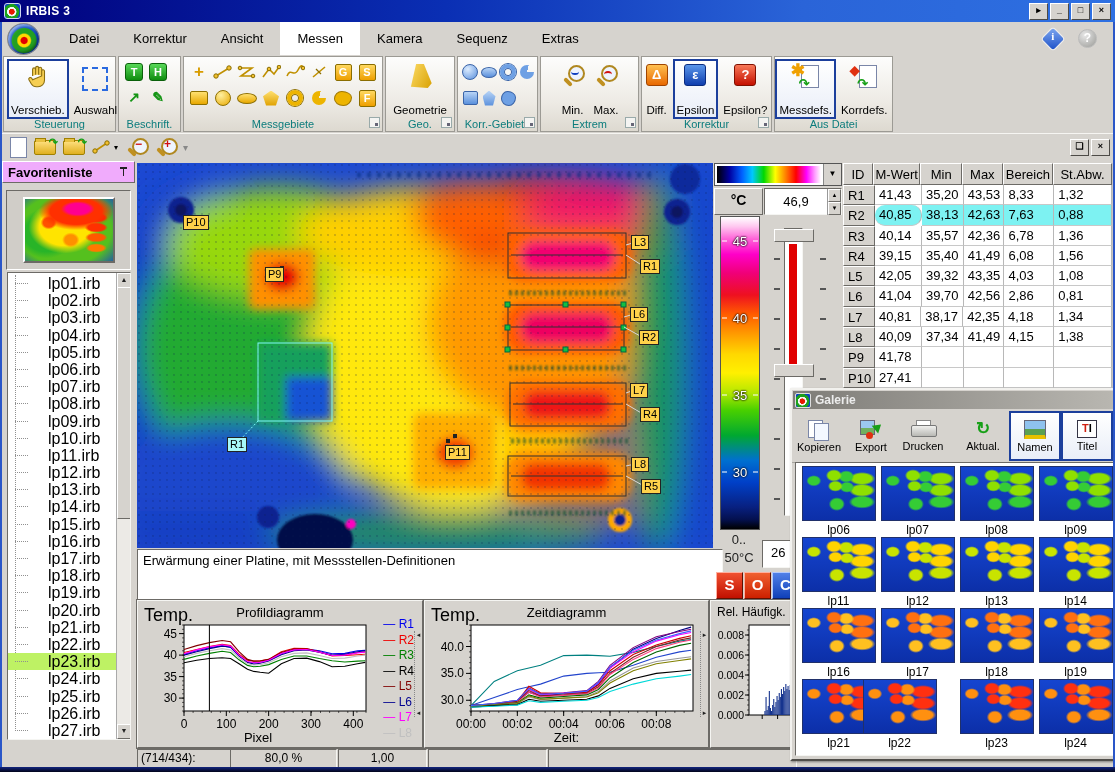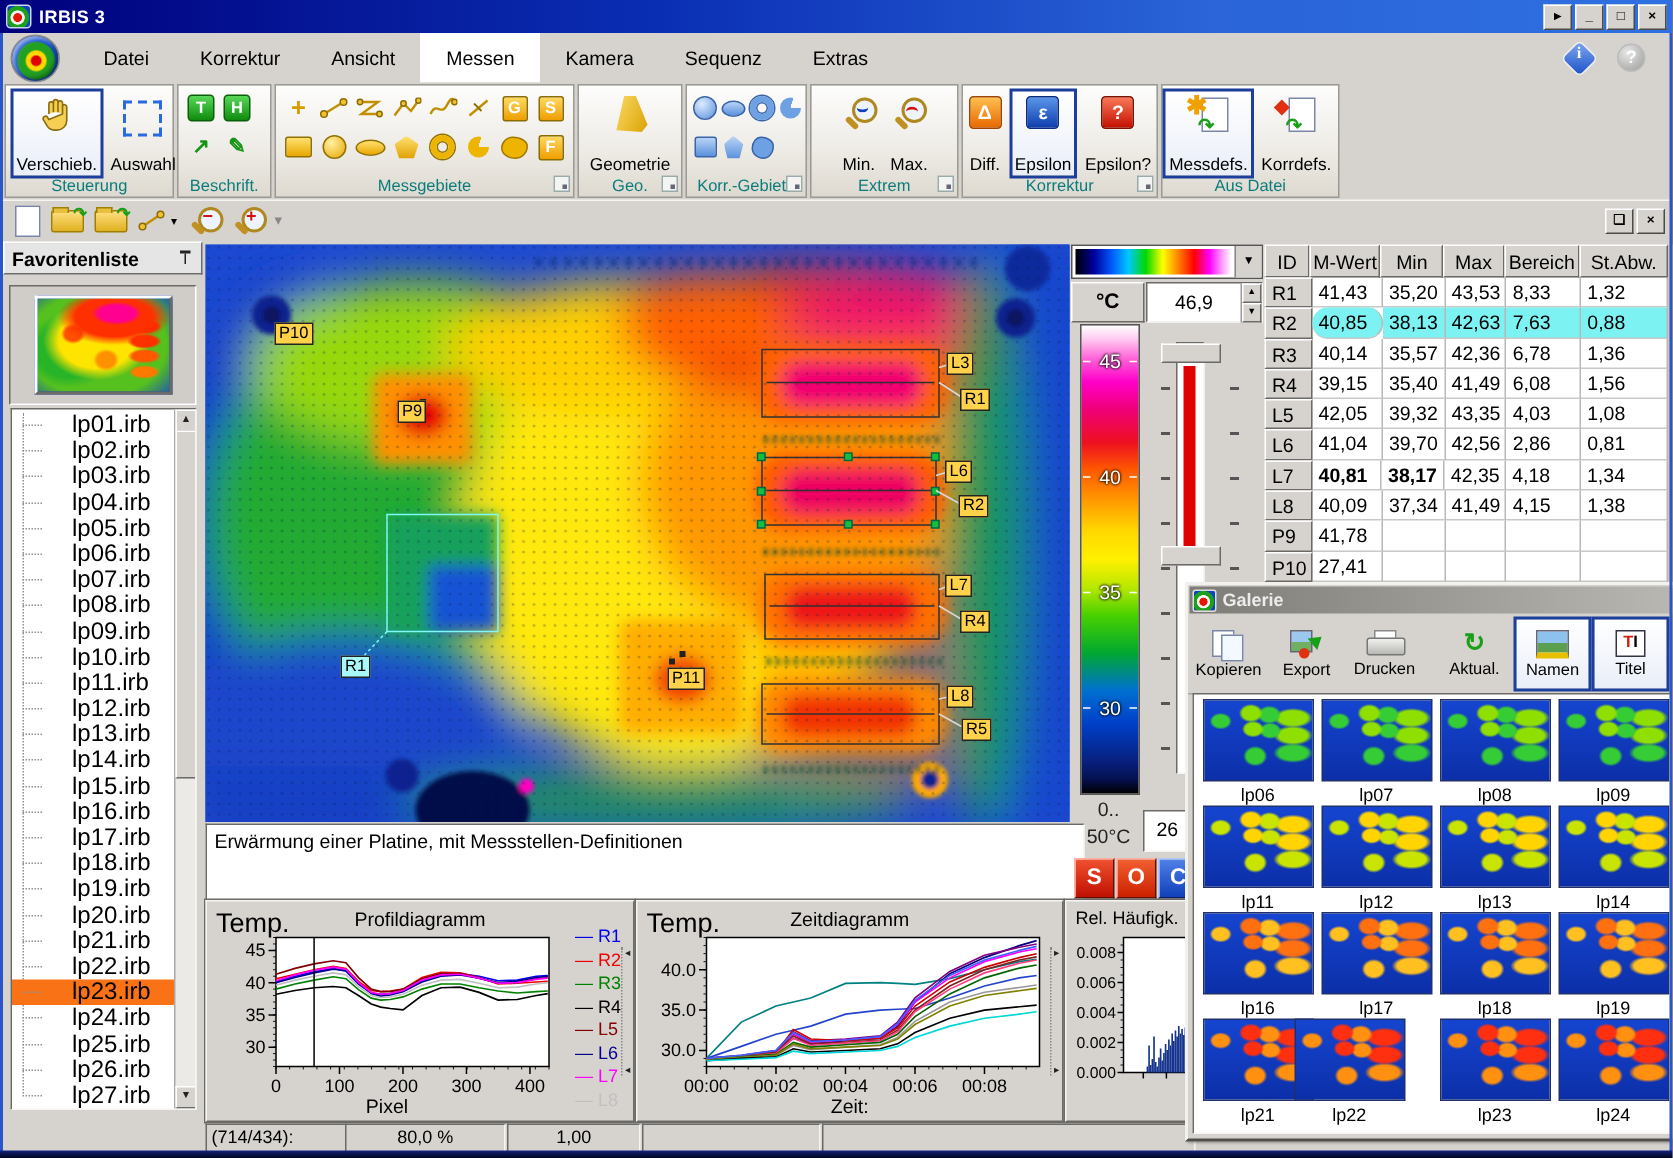--- a/index.html
+++ b/index.html
@@ -87,21 +87,21 @@
     display:flex;align-items:center;gap:7px;padding-left:8px;}
   .folder{position:relative;width:20px;height:13px;background:linear-gradient(#ffe080,#e0b020);border:1px solid #a08000;border-radius:2px;}
   .folder::before{content:"";position:absolute;left:0;top:-3px;width:9px;height:3px;background:#e8c040;border:1px solid #a08000;border-bottom:none;}
   .folder .ga{position:absolute;right:-3px;top:-5px;color:#18a018;font-weight:bold;font-size:11px;}
   .qsep{color:#888;font-size:10px;}
   .panelbtns{margin-left:auto;display:flex;gap:2px;padding-right:3px;}
   .linetool{display:flex;align-items:center;gap:2px;}
   
   .favpanel{position:absolute;left:2px;top:161px;width:133px;height:586px;background:#d6d3ce;}
   .favhdr{height:20px;border:1px solid;border-color:#fff #6c6a66 #6c6a66 #fff;display:flex;align-items:center;
-    justify-content:space-between;padding:0 5px;font-weight:bold;font-size:13px;background:#e5e5e5;}
+    justify-content:space-between;padding:0 5px;font-weight:bold;font-size:13px;background:#f0abfc;}
   .pin{position:relative;width:10px;height:12px;}
   .pin::before{content:"";position:absolute;left:1px;top:1px;width:7px;height:2px;background:#222;}
   .pin::after{content:"";position:absolute;left:4px;top:3px;width:1px;height:7px;background:#222;}
   .favthumbbox{margin:7px 4px 5px 4px;height:78px;border:1px solid;border-color:#6c6a66 #fff #fff #6c6a66;
     display:flex;align-items:center;justify-content:center;background:#d0cdc8;}
   .favthumb{width:88px;height:62px;border:2px solid;border-color:#fff #6c6a66 #6c6a66 #fff;
     background:
       radial-gradient(26px 12px at 60% 16%, #ff0090 0 45%, transparent 65%),
       radial-gradient(52px 26px at 58% 20%, #ff3000 0 50%, transparent 72%),
       radial-gradient(16px 7px at 81% 30%, #ff2000 0 52%, transparent 72%),
@@ -113,21 +113,21 @@
       radial-gradient(46px 34px at 45% 45%, #ffe400 0 55%, transparent 78%),
       radial-gradient(36px 30px at 24% 56%, #28b428 0 60%, transparent 82%),
       radial-gradient(80px 60px at 45% 50%, #55c01e 0 58%, #1646c6 86%),
       #1040c0;}
   .favlist{position:absolute;left:5px;top:111px;right:4px;bottom:7px;background:#fff;
     border:1px solid;border-color:#6c6a66 #f5f5f2 #f5f5f2 #6c6a66;overflow:hidden;padding:2px 0 0 0;}
   .favtree{position:absolute;left:0;top:2px;bottom:0;right:14px;overflow:hidden;}
   .favtree::before{content:"";position:absolute;left:7px;top:0;bottom:10px;border-left:1px dotted #909090;}
   .fav-item{position:relative;height:17.2px;line-height:17px;padding-left:40px;font-size:16px;white-space:nowrap;}
   .fav-item::before{content:"";position:absolute;left:7px;top:8px;width:13px;border-top:1px dotted #909090;}
-  .fav-item.selected{background:#f97316;}
+  .fav-item.selected{background:#bef264;}
   .favscroll{position:absolute;right:0;top:0;bottom:0;width:13px;background:#eceae6;border-left:1px solid #aaa;}
   .sbtn{position:absolute;left:0;width:12px;height:13px;background:#d6d3ce;border:1px solid;border-color:#fff #6c6a66 #6c6a66 #fff;
     font-size:7px;text-align:center;line-height:12px;color:#222;}
   .sthumb{position:absolute;left:0;width:12px;background:#d6d3ce;border:1px solid;border-color:#fff #6c6a66 #6c6a66 #fff;}
   
   .imgwrap{position:absolute;left:137px;top:163px;width:576px;height:385px;background:#1c49d2;}
   .therm-lbl{position:absolute;padding:0 2px;font-size:11px;line-height:13px;border:1px solid #222;z-index:5;}
   .therm-lbl.yellow{background:#ffd24a;color:#000;}
   .therm-lbl.cyan{background:#a8f8f8;color:#000;}
   .caption{position:absolute;left:137px;top:549px;width:574px;height:49px;background:#fff;
@@ -716,22 +716,22 @@
         <div class="mrow">
           <div class="mcell idc" style="width: 29px;">L6</div>
           <div class="mcell" style="width: 47px;">41,04</div>
           <div class="mcell" style="width: 41px;">39,70</div>
           <div class="mcell" style="width: 40px;">42,56</div>
           <div class="mcell" style="width: 50px;">2,86</div>
           <div class="mcell" style="width: 59px;">0,81</div>
         </div>
         <div class="mrow">
           <div class="mcell idc" style="width: 29px;">L7</div>
-          <div class="mcell" style="width: 46px; font-weight: bold;">40,81</div>
-          <div class="mcell" style="width: 41px; font-weight: bold;">38,17</div>
+          <div class="mcell" style="width: 46px;">40,81</div>
+          <div class="mcell" style="width: 41px;">38,17</div>
           <div class="mcell" style="width: 40px;">42,35</div>
           <div class="mcell" style="width: 50px;">4,18</div>
           <div class="mcell" style="width: 59px;">1,34</div>
         </div>
         <div class="mrow">
           <div class="mcell idc" style="width: 29px;">L8</div>
           <div class="mcell" style="width: 47px;">40,09</div>
           <div class="mcell" style="width: 41px;">37,34</div>
           <div class="mcell" style="width: 40px;">41,49</div>
           <div class="mcell" style="width: 50px;">4,15</div>

